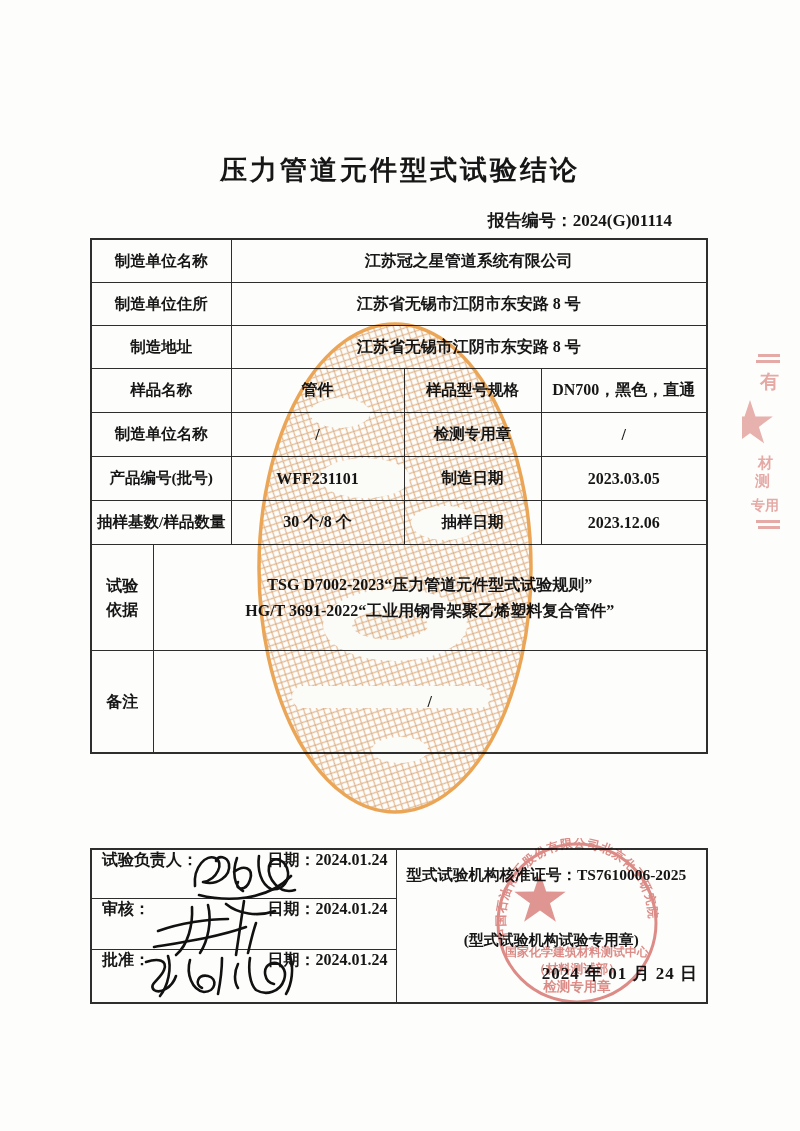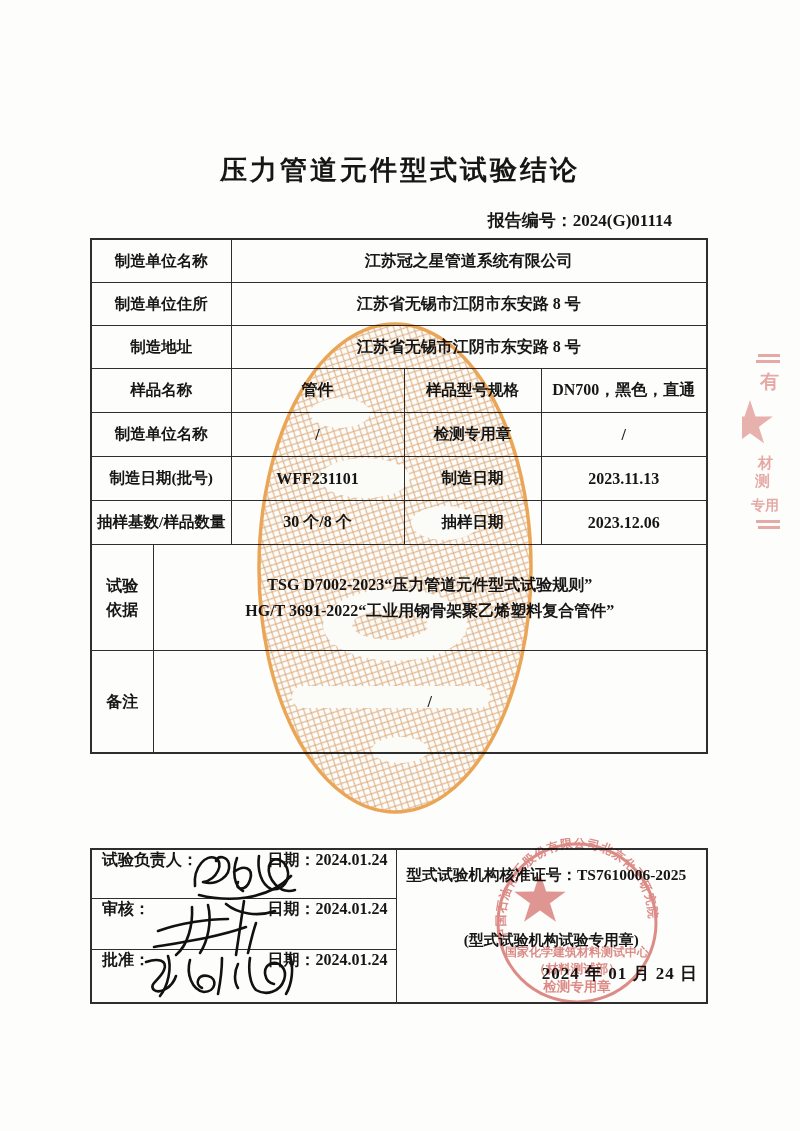--- a/index.html
+++ b/index.html
@@ -77,24 +77,24 @@
       <td class="lbl">样品型号规格</td>
       <td>DN700，黑色，直通</td>
     </tr>
     <tr class="h43">
       <td colspan="2" class="lbl">制造单位名称</td>
       <td>/</td>
       <td class="lbl">检测专用章</td>
       <td>/</td>
     </tr>
     <tr class="h43">
-      <td colspan="2" class="lbl">制造日期(批号)</td>
+      <td colspan="2" class="lbl">产品编号(批号)</td>
       <td>WFF231101</td>
       <td class="lbl">制造日期</td>
-      <td>2023.11.13</td>
+      <td>2023.03.05</td>
     </tr>
     <tr class="h43">
       <td colspan="2" class="lbl">抽样基数/样品数量</td>
       <td>30 个/8 个</td>
       <td class="lbl">抽样日期</td>
       <td>2023.12.06</td>
     </tr>
     <tr class="hb">
       <td class="narrow-lbl">试验依据</td>
       <td colspan="4" class="basis-cell">

